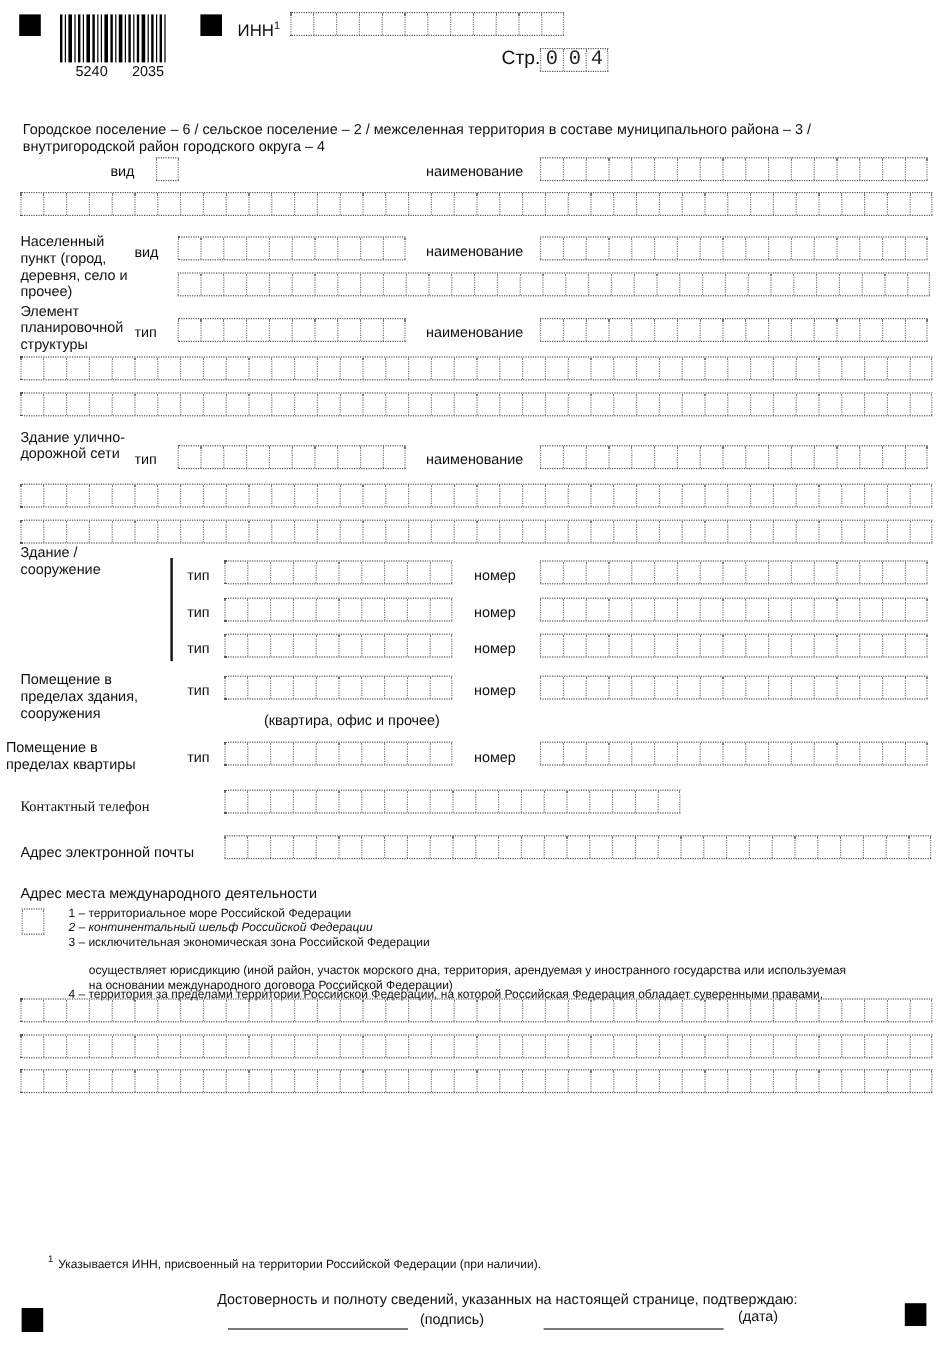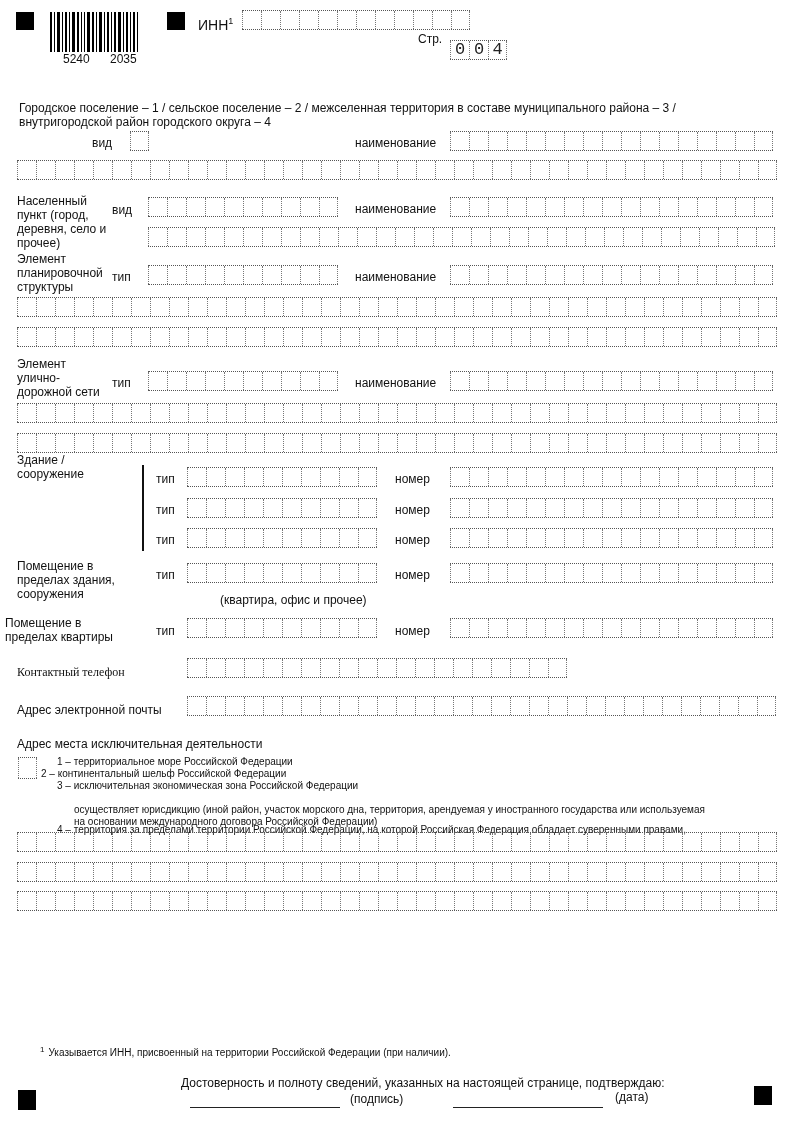--- a/index.html
+++ b/index.html
@@ -67,28 +67,28 @@
     <div class="cell"></div>
     <div class="cell"></div>
     <div class="cell"></div>
     <div class="cell"></div>
     <div class="cell"></div>
     <div class="cell"></div>
     <div class="cell"></div>
     <div class="cell"></div>
   </div>
 
-<div class="lbl" style="left:418px;top:32px;font-size:12px;">Стр.</div>
+<div class="lbl" style="left:418px;top:42px;font-size:16px;">Стр.</div>
 <div class="field" style="left:450px;top:40px;">
   <div class="cell">0</div>
   <div class="cell">0</div>
   <div class="cell">4</div>
 </div>
 
-<div class="lbl" style="left:19px;top:101px;">Городское поселение – 1 / сельское поселение – 2 / межселенная территория в составе муниципального района – 3 /</div>
+<div class="lbl" style="left:19px;top:101px;">Городское поселение – 6 / сельское поселение – 2 / межселенная территория в составе муниципального района – 3 /</div>
 <div class="lbl" style="left:19px;top:115px;">внутригородской район городского округа – 4</div>
 <div class="lbl" style="left:92px;top:136px;">вид</div>
 <div class="field" style="left:130px;top:131px;">
     <div class="cell"></div>
   </div>
 <div class="lbl" style="left:355px;top:136px;">наименование</div>
 <div class="field" style="left:450px;top:131px;">
     <div class="cell"></div>
     <div class="cell"></div>
     <div class="cell"></div>
@@ -332,21 +332,21 @@
     <div class="cell"></div>
     <div class="cell"></div>
     <div class="cell"></div>
     <div class="cell"></div>
     <div class="cell"></div>
     <div class="cell"></div>
     <div class="cell"></div>
     <div class="cell"></div>
   </div>
 
-<div class="lbl ml" style="left:17px;top:357px;width:92px;">Элемент улично-дорожной сети</div>
+<div class="lbl ml" style="left:17px;top:357px;width:92px;">Здание улично-дорожной сети</div>
 <div class="lbl" style="left:112px;top:376px;">тип</div>
 <div class="field" style="left:148px;top:371px;">
     <div class="cell"></div>
     <div class="cell"></div>
     <div class="cell"></div>
     <div class="cell"></div>
     <div class="cell"></div>
     <div class="cell"></div>
     <div class="cell"></div>
     <div class="cell"></div>
@@ -682,26 +682,26 @@
     <div class="cell"></div>
     <div class="cell"></div>
     <div class="cell"></div>
     <div class="cell"></div>
     <div class="cell"></div>
     <div class="cell"></div>
     <div class="cell"></div>
     <div class="cell"></div>
   </div>
 
-<div class="lbl" style="left:17px;top:737px;">Адрес места исключительная деятельности</div>
+<div class="lbl" style="left:17px;top:737px;">Адрес места международного деятельности</div>
 <div class="field" style="left:18px;top:757px;height:22px;">
     <div class="cell" style="height: 20px;"></div>
   </div>
 <div class="lbl small" style="left:57px;top:756px;">1 – территориальное море Российской Федерации</div>
-<div class="lbl small" style="left:41px;top:768px;">2 – континентальный шельф Российской Федерации</div>
+<div class="lbl small" style="left:57px;top:768px;font-style:italic;">2 – континентальный шельф Российской Федерации</div>
 <div class="lbl small" style="left:57px;top:780px;">3 – исключительная экономическая зона Российской Федерации</div>
 <div class="lbl small" style="left:57px;top:824px;">4 – территория за пределами территории Российской Федерации, на которой Российская Федерация обладает суверенными правами,</div>
 <div class="lbl small" style="left:74px;top:804px;">осуществляет юрисдикцию (иной район, участок морского дна, территория, арендуемая у иностранного государства или используемая</div>
 <div class="lbl small" style="left:74px;top:816px;">на основании международного договора Российской Федерации)</div>
 <div class="field" style="left:17px;top:832px;">
     <div class="cell"></div>
     <div class="cell"></div>
     <div class="cell"></div>
     <div class="cell"></div>
     <div class="cell"></div>

